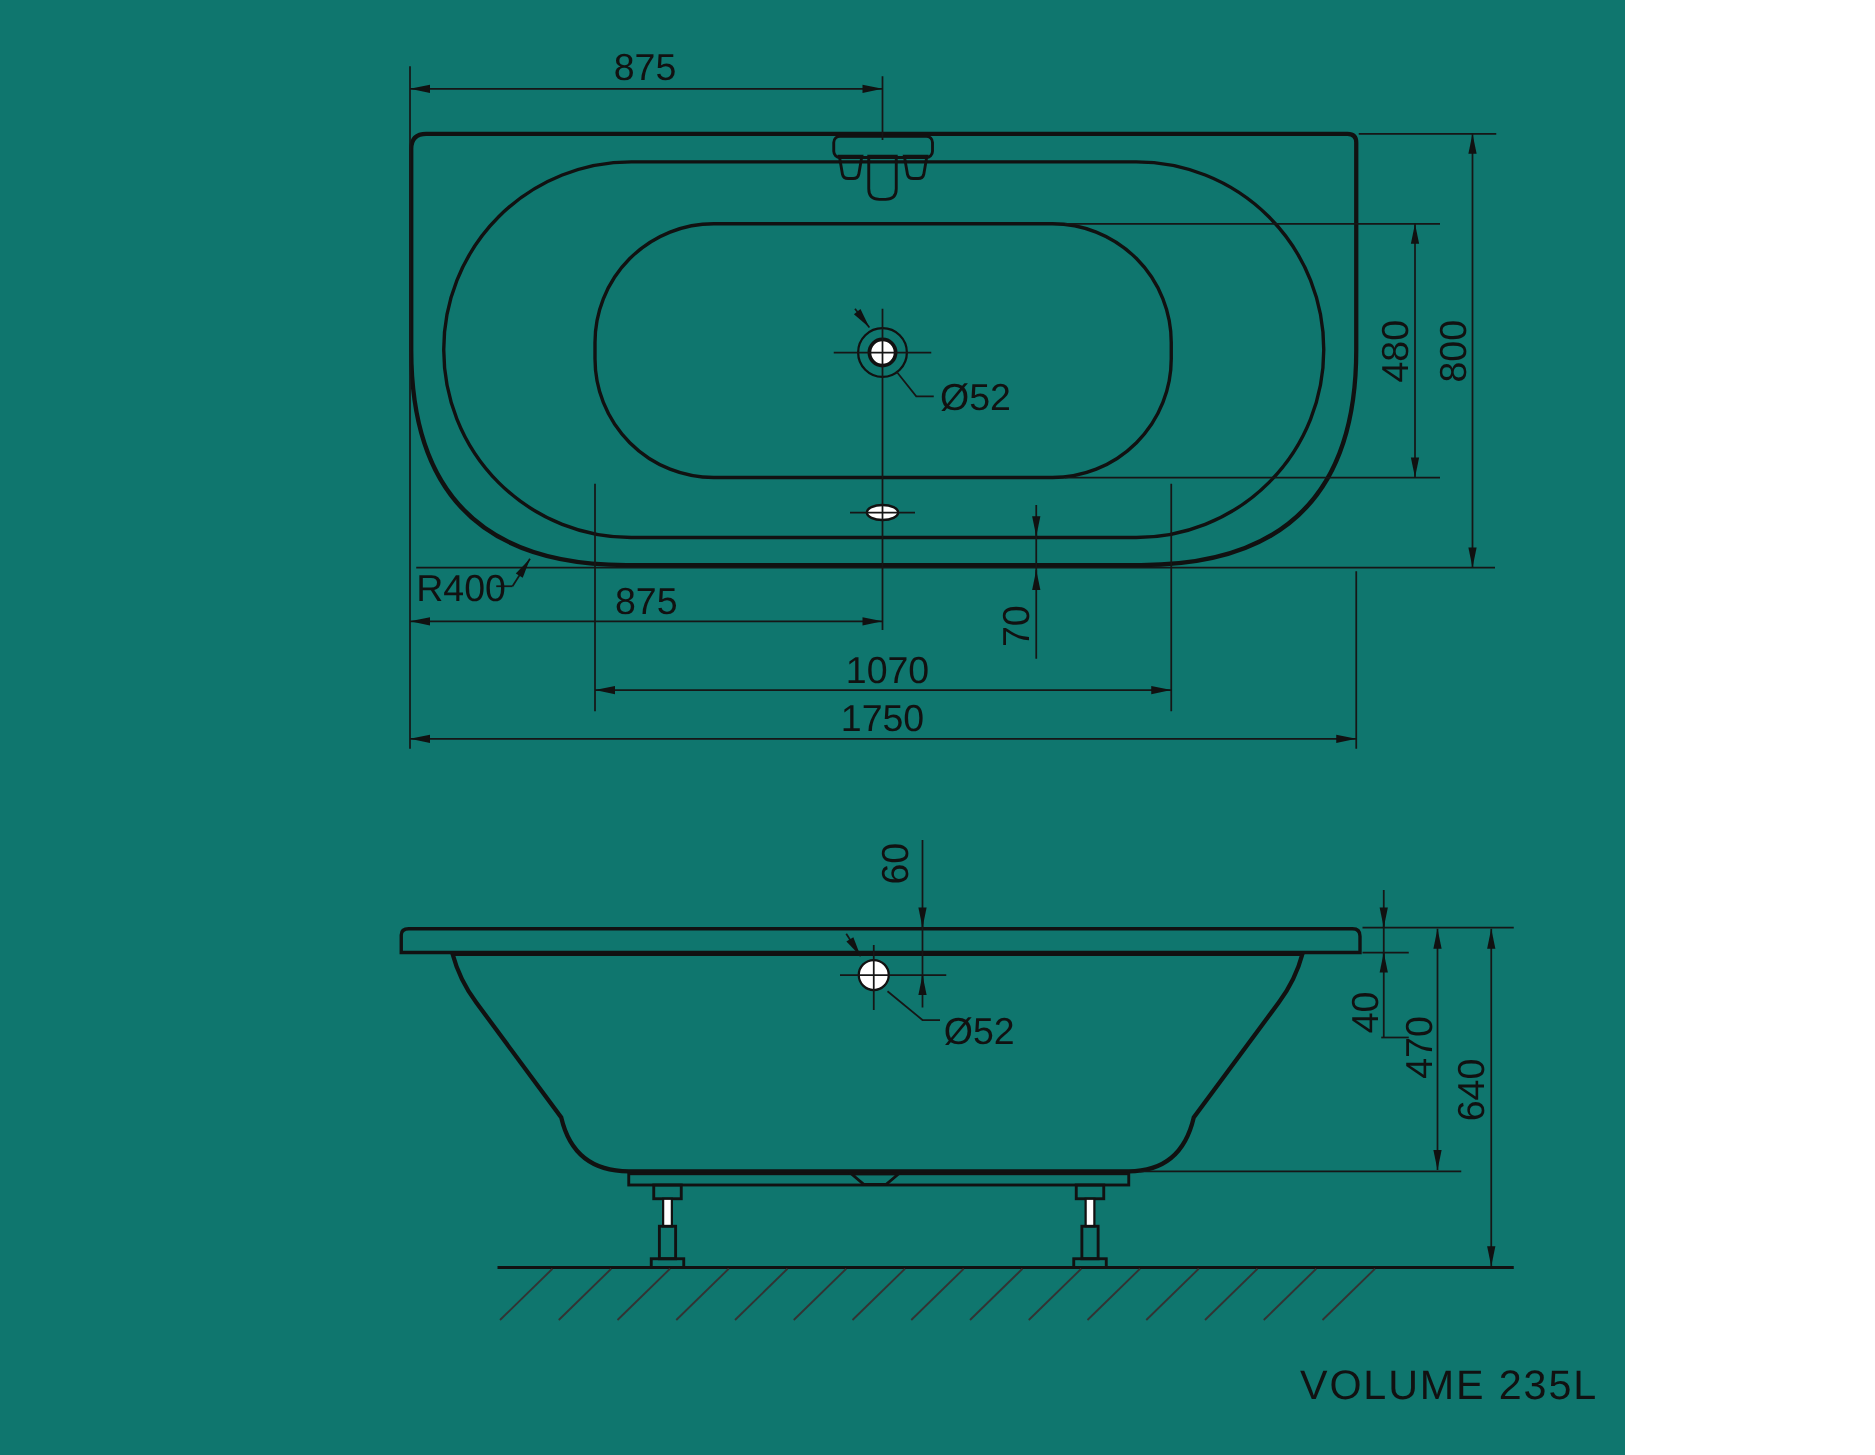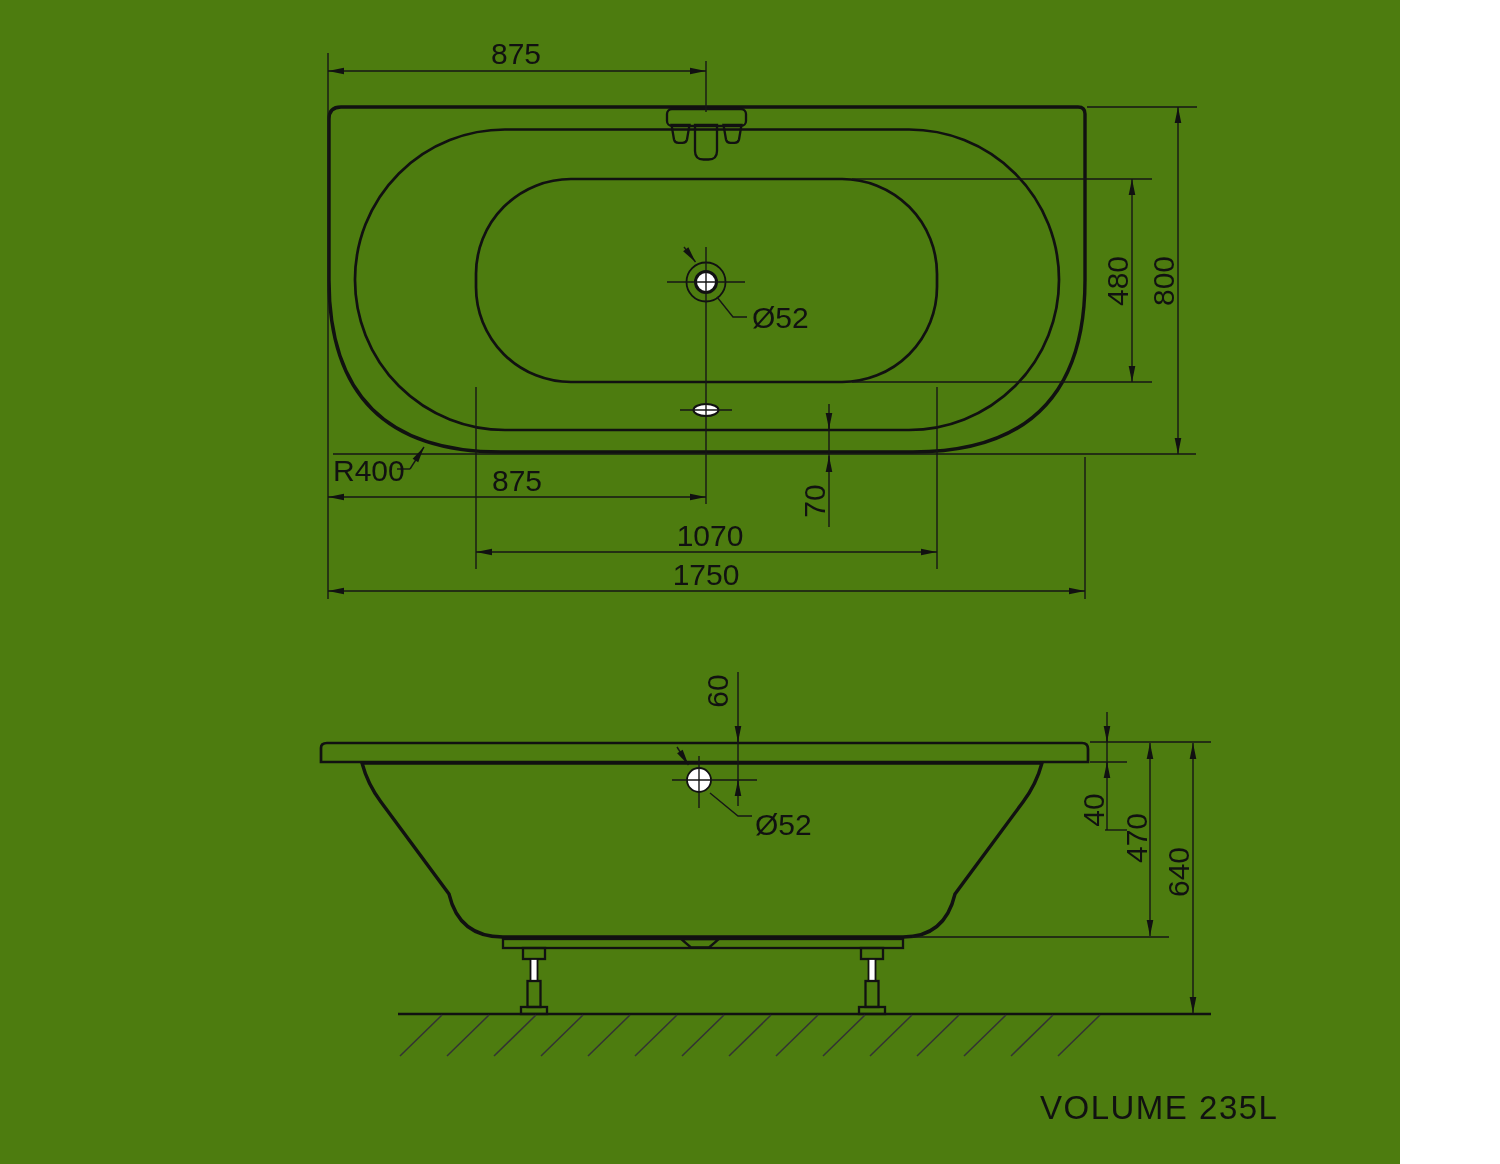--- a/index.html
+++ b/index.html
@@ -1,16 +1,16 @@
 <!DOCTYPE html>
 <html><head>
 <meta charset="utf-8">
 <style>
   html,body { margin:0; padding:0; background:#ffffff; }
-  .page { width:1400px; height:1164px; background:#4d7c0f; position:relative; overflow:hidden; }
+  .page { width:1300px; height:1164px; background:#0f766e; position:relative; overflow:hidden; }
   svg { display:block; }
   .thick { stroke:#111; stroke-width:3.4; fill:none; stroke-linecap:round; }
   .ct    { stroke:#111; stroke-width:2.7; fill:none; }
   .med   { stroke:#111; stroke-width:2.3; fill:none; }
   .ln    { stroke:#161616; stroke-width:1.4; fill:none; }
   .hatch { stroke:#333; stroke-width:1.5; fill:none; }
   .t  { font-family:"Liberation Sans", sans-serif; font-size:30px; fill:#111; }
   .tm { text-anchor:middle; }
   .tv { text-anchor:middle; dominant-baseline:central; }
   .tfoot { font-family:"Liberation Sans", sans-serif; font-size:33px; letter-spacing:1.5px; fill:#111; }

